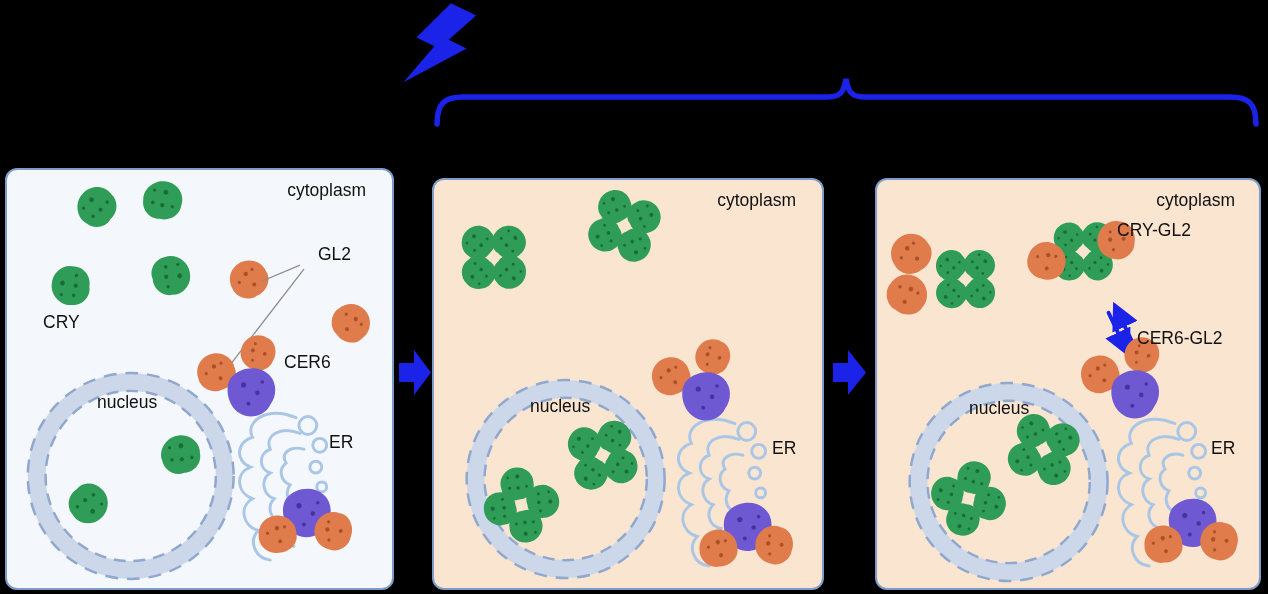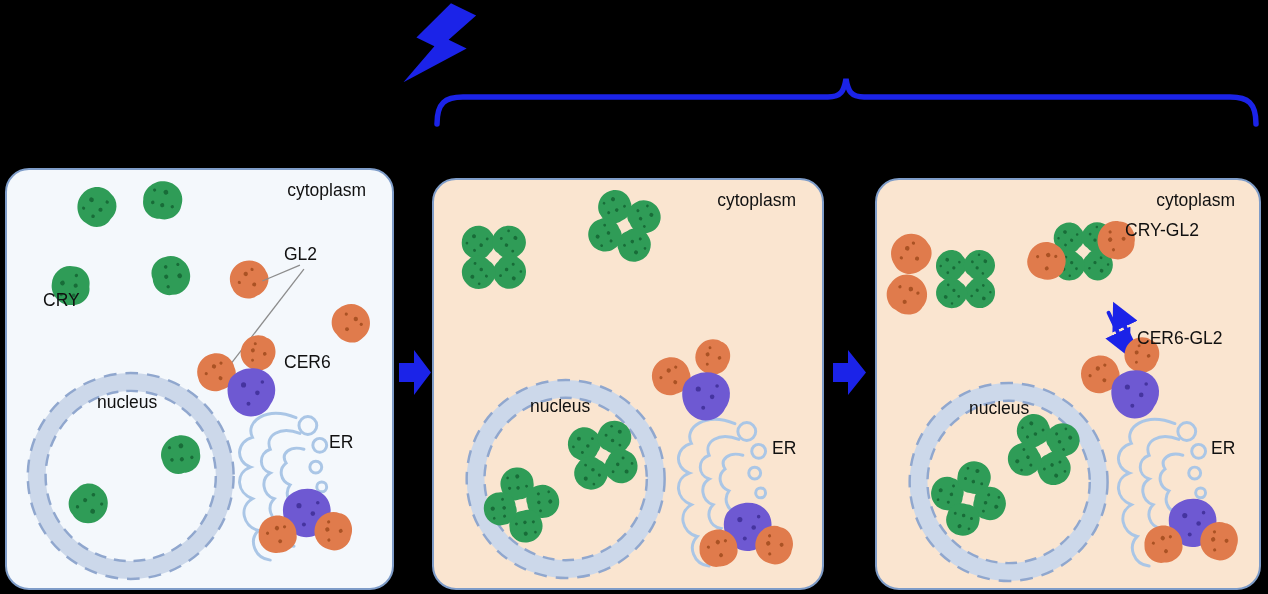--- a/index.html
+++ b/index.html
@@ -5,21 +5,21 @@
   html,body{margin:0;padding:0;background:#000;}
   #canvas{
     position:relative;width:1268px;height:594px;
     background:var(--background,#000);overflow:hidden;
     font-family:"Liberation Sans",sans-serif;
   }
   #overlay{position:absolute;left:0;top:0;}
   .panel{
     position:absolute;box-sizing:border-box;
     border:2px solid var(--panel-border,#7e9cc8);
-    border-radius:24px;background:var(--panel-bg,#fff);
+    border-radius:12px;background:var(--panel-bg,#fff);
     overflow:hidden;
   }
   .panel svg.art{position:absolute;left:0;top:0;width:100%;height:100%;}
   .lbl{
     position:absolute;font-size:17.5px;line-height:20px;
     color:var(--label-color,#101010);white-space:nowrap;
   }
   .f-green{fill:var(--cry-green,#2f9c57);}
   .f-greend{fill:var(--cry-green-dark,#186c38);}
   .f-orange{fill:var(--gl2-orange,#e07b4c);}
@@ -145,22 +145,22 @@
       <line class="ann" x1="296" y1="96" x2="258" y2="112"></line>
       <line class="ann" x1="300" y1="100" x2="226" y2="196"></line>
       <g transform="translate(244,216)">
         <use href="#complex-cer6-gl2"></use>
       </g>
       <g transform="translate(302,352)">
         <use href="#complex-er-bottom"></use>
       </g>
     </svg>
     <span class="lbl" style="right:26px;top:10px">cytoplasm</span>
-    <span class="lbl" style="left:36px;top:120px">CRY</span>
-    <span class="lbl" style="left:277px;top:74px">GL2</span>
+    <span class="lbl" style="left:36px;top:142px">CRY</span>
+    <span class="lbl" style="left:311px;top:74px">GL2</span>
     <span class="lbl" style="left:277px;top:182px">CER6</span>
     <span class="lbl" style="left:90px;top:222px">nucleus</span>
     <span class="lbl" style="left:322px;top:262px">ER</span>
   </div>
 
   <div class="panel" style="--panel-bg:var(--panel-peach-bg,#fae5d0); left:432px; top:178px; width:392px; height:412px;">
     <svg class="art" viewBox="0 0 392 412">
       <g transform="translate(133,302)">
         <circle class="nuc-outer" r="100"></circle>
         <circle class="nuc-inner" r="82"></circle>
@@ -210,19 +210,19 @@
       </g>
       <g>
         <use href="#tetramer-green" transform="translate(168,272) rotate(18)"></use>
         <use href="#tetramer-green" transform="translate(92,322) rotate(-30)"></use>
       </g>
       <g transform="translate(318,352)">
         <use href="#complex-er-bottom"></use>
       </g>
     </svg>
     <span class="lbl" style="right:24px;top:10px">cytoplasm</span>
-    <span class="lbl" style="left:248px;top:40px">CRY-GL2</span>
+    <span class="lbl" style="left:240px;top:40px">CRY-GL2</span>
     <span class="lbl" style="left:260px;top:148px">CER6-GL2</span>
     <span class="lbl" style="left:92px;top:218px">nucleus</span>
     <span class="lbl" style="left:334px;top:258px">ER</span>
   </div>
 
 </div>
 
 </body></html>

